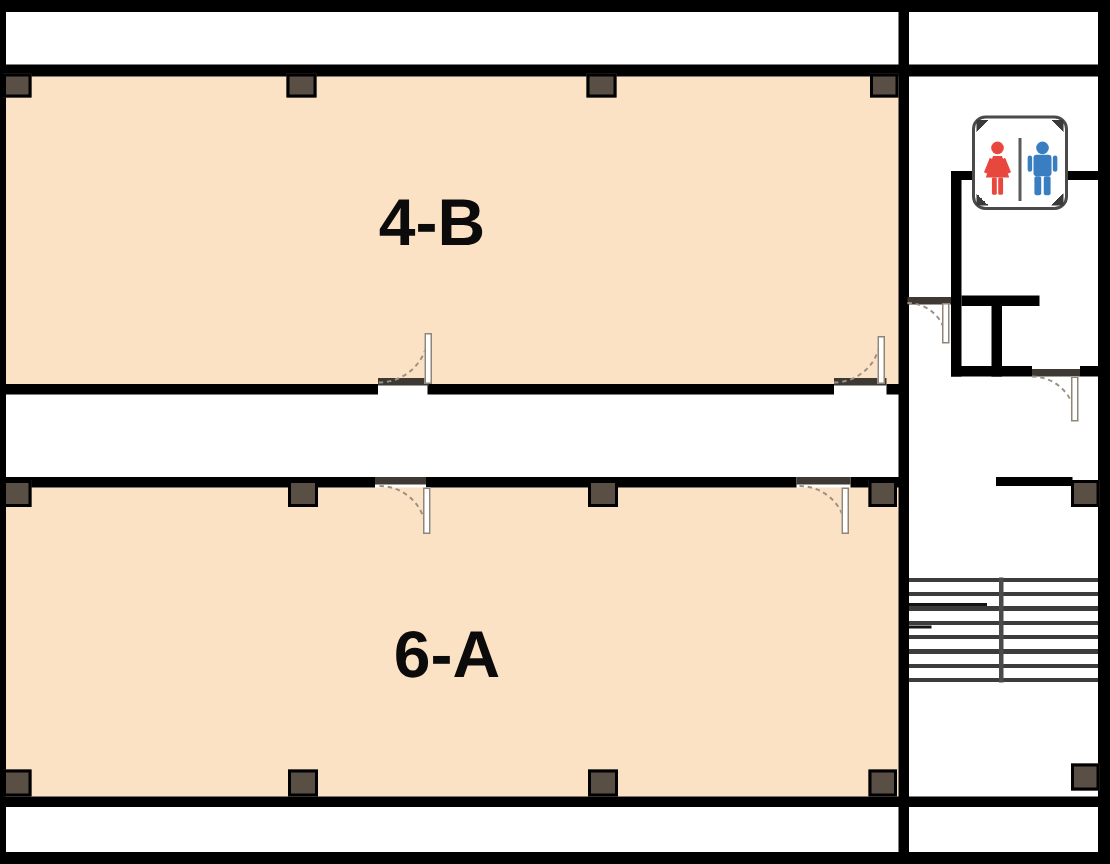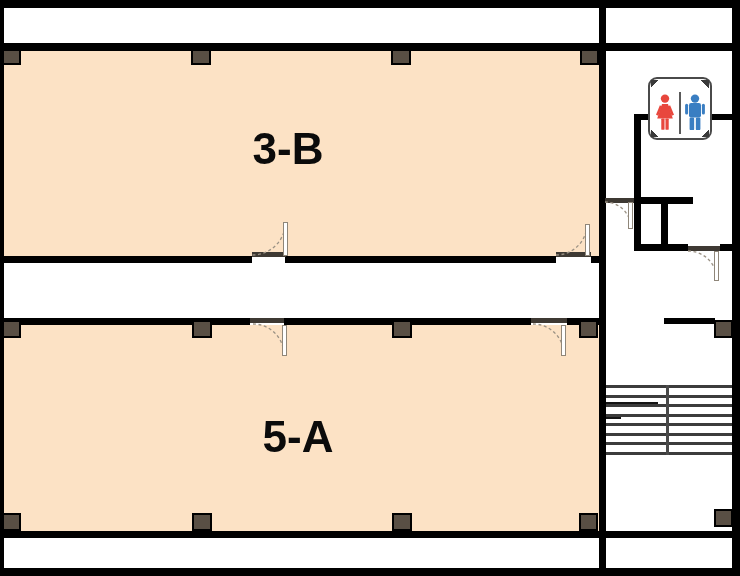--- a/index.html
+++ b/index.html
@@ -137,16 +137,16 @@
         <circle cx="20" cy="8" r="7"></circle>
         <rect x="10" y="15.5" width="20" height="24" rx="3.5"></rect>
         <rect x="3.5" y="16.5" width="5" height="18" rx="2.5"></rect>
         <rect x="31.5" y="16.5" width="5" height="18" rx="2.5"></rect>
         <rect x="11" y="39.5" width="7.6" height="21" rx="2"></rect>
         <rect x="21.4" y="39.5" width="7.6" height="21" rx="2"></rect>
       </g>
     </svg>
   </div>
 
-  <div class="room-label" style="left:213px;top:124px;width:150px;height:50px;">3-B</div>
-  <div class="room-label" style="left:223px;top:412px;width:150px;height:50px;">5-A</div>
+  <div class="room-label" style="left:213px;top:124px;width:150px;height:50px;">4-B</div>
+  <div class="room-label" style="left:223px;top:412px;width:150px;height:50px;">6-A</div>
 
 </div>
 
 </body></html>

